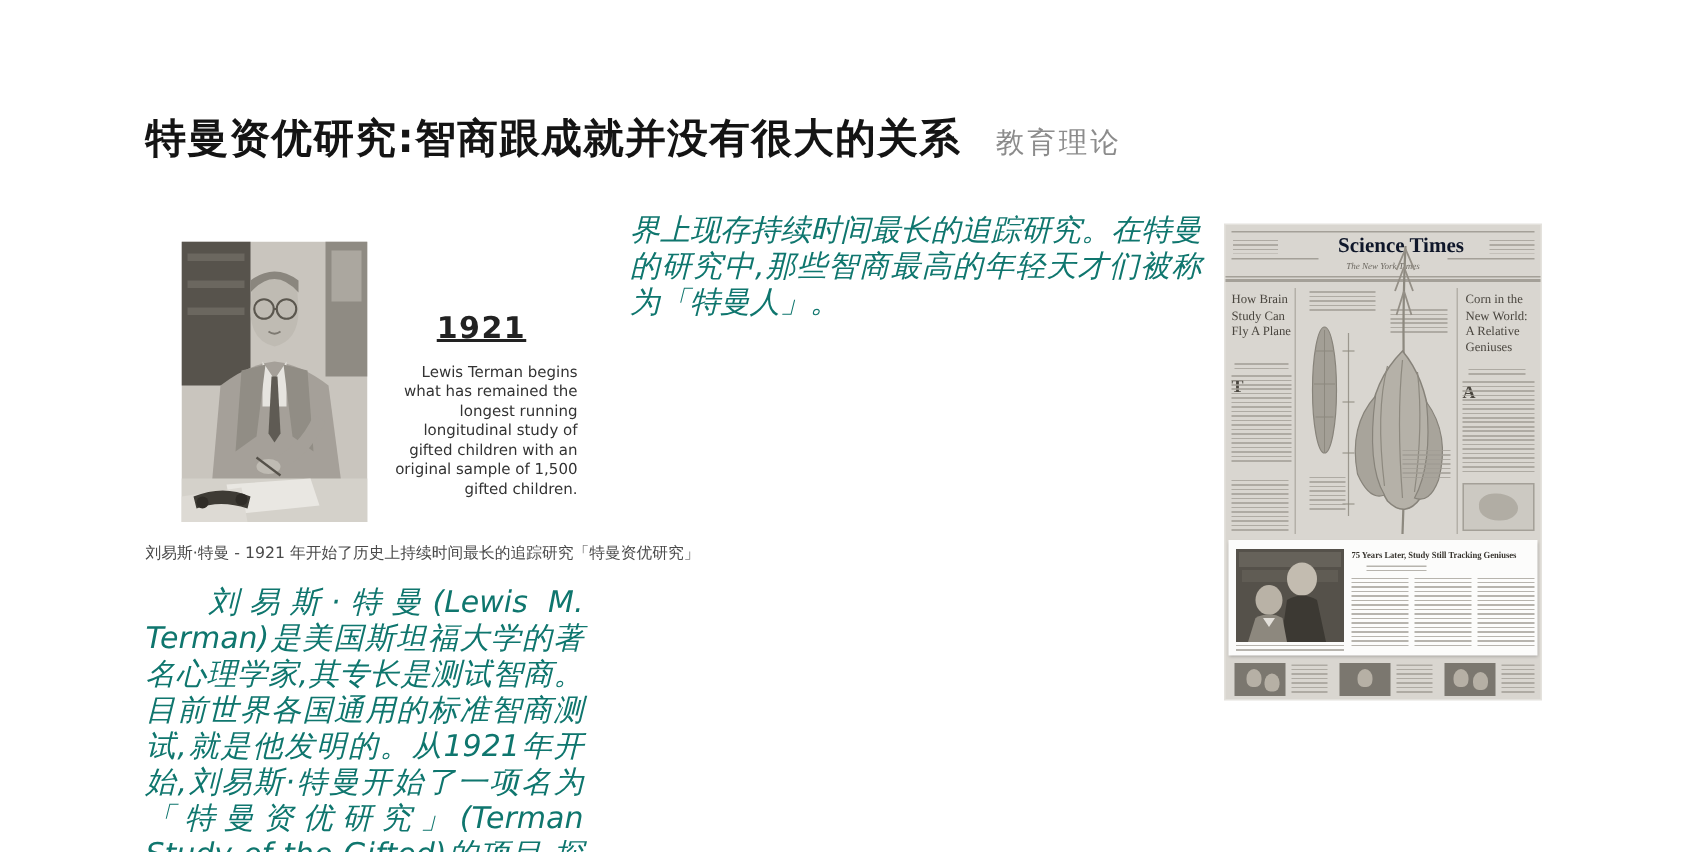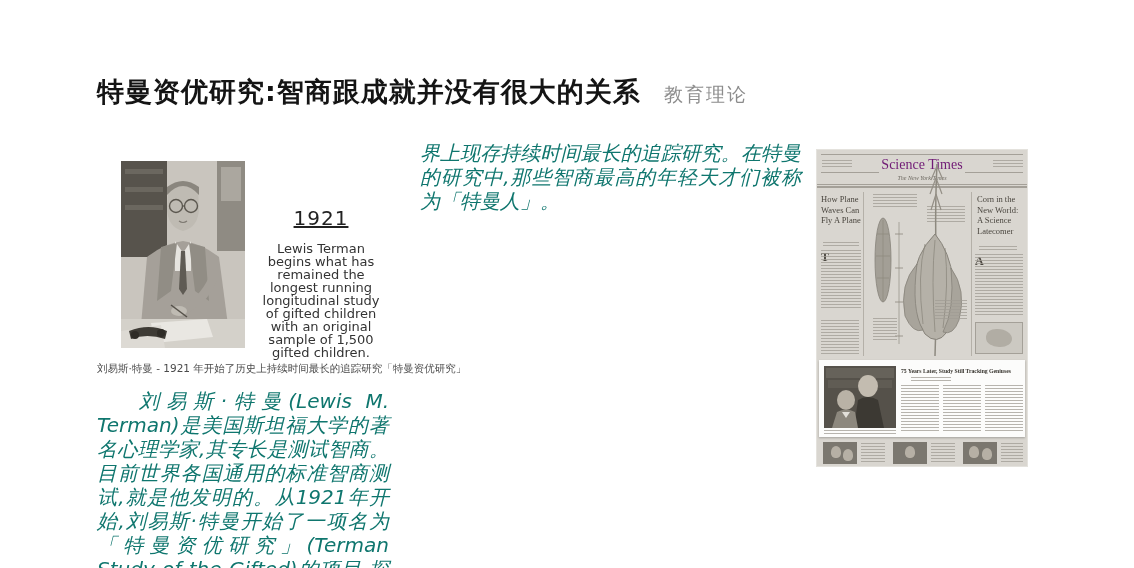--- a/index.html
+++ b/index.html
@@ -14,41 +14,41 @@
 
   
   .body-text { font-size:20px; line-height:24px; text-align:justify; color:#0f766e;font-style:italic; }
   .indent { text-indent:2.1em; }
 
   
   .col-left { position:absolute; left:97px; top:128px; width:292px; }
   .photo-row { position:relative; height:202px; }
   .terman-photo { position:absolute; left:24px; top:13px; width:124px; height:187px; }
   .year-block { position:absolute; left:160px; top:58px; width:128px; text-align:center; }
-  .year { font-size:20px; font-weight:400; color:#222; text-decoration:underline; letter-spacing:1px; margin-bottom:12px; }
-  .year-caption { font-size:13px; line-height:13px; color:#333; }
+  .year { font-size:20px; font-weight:700; color:#222; text-decoration:underline; letter-spacing:1px; margin-bottom:12px; }
+  .year-caption { font-size:10px; line-height:13px; color:#333;text-align:right; }
   .photo-caption { margin-top:12px; font-size:10.5px; color:#4a4a4a; text-align:center; white-space:nowrap; letter-spacing:0; }
   .col-left .body-text { margin-top:13px; }
 
   
   .col-mid { position:absolute; left:420px; top:121px; width:381px; }
   .col-mid p { margin-bottom:12px; }
 
   
   .closing { position:absolute; left:420px; top:466px; width:682px; }
 
   
   .newspaper { position:absolute; left:817px; top:130px; width:210px; height:316px;
                background:#d9d6d0; font-family:"Liberation Serif","DejaVu Serif",serif;
                box-shadow:0 0 0 1px #e4e2dd; }
   .np-abs { position:absolute; }
   .np-rule { position:absolute; height:1px; background:#a4a098; }
   .np-vrule { position:absolute; width:1px; background:#b4b0a8; }
-  .np-masthead { position:absolute; left:0; top:7px; width:100%; text-align:center;
-                 font-size:14px; font-weight:400; color:#701a75; letter-spacing:0; }
+  .np-masthead { position:absolute; left:12px; top:7px; width:100%; text-align:center;
+                 font-size:14px; font-weight:700; color:#0f172a; letter-spacing:0; }
   .np-sub { position:absolute; left:0; top:25px; width:100%; text-align:center;
             font-size:6px; font-style:italic; color:#6e6a62; }
   .nl { background-image:repeating-linear-gradient(#a09c94 0px,#a09c94 1px,rgba(0,0,0,0) 1px,rgba(0,0,0,0) 3px); opacity:.75; }
   .np-headline { font-size:8.5px; line-height:10.5px; font-weight:400; color:#4a463f; }
   .np-drop { font-size:12px; font-weight:700; color:#4a463f; float:left; margin-right:1px; }
   .np-featured { position:absolute; left:2px; top:210px; width:206px; height:77px; background:#fcfcfb;
                  box-shadow:0 1px 2px rgba(0,0,0,.25); }
   .np-feat-headline { position:absolute; left:82px; top:7px; width:122px; font-size:6.2px; font-weight:700;
                       color:#36332d; white-space:nowrap; transform:scaleX(.92); transform-origin:left; }
   .np-map { position:absolute; left:158px; top:172px; width:48px; height:32px; background:#ccc9c2; border:1px solid #a4a098; }
@@ -123,21 +123,21 @@
     <div class="np-masthead">Science Times</div>
     <div class="np-sub">The New York Times</div>
     <div class="np-rule" style="left:4px; top:22px; width:58px;"></div>
     <div class="np-rule" style="left:148px; top:22px; width:58px;"></div>
     <div class="np-rule" style="left:0; top:34px; width:210px;"></div>
     <div class="np-rule" style="left:0; top:36px; width:210px; height:2px;"></div>
 
     <div class="np-vrule" style="left:46px; top:42px; height:164px;"></div>
     <div class="np-vrule" style="left:154px; top:42px; height:164px;"></div>
 
-    <div class="np-abs np-headline" style="left:4px; top:44px; width:42px;">How Plane Waves Can Fly A Plane</div>
+    <div class="np-abs np-headline" style="left:4px; top:44px; width:42px;">How Brain Study Can Fly A Plane</div>
     <div class="np-abs nl" style="left:6px; top:92px; width:36px; height:5px;"></div>
     <div class="np-abs" style="left:4px; top:100px; width:40px; height:64px;">
       <span class="np-drop">T</span>
       <div class="nl" style="width:100%; height:60px;"></div>
     </div>
     <div class="np-abs nl" style="left:4px; top:170px; width:38px; height:36px;"></div>
 
     <div class="np-abs nl" style="left:56px; top:44px; width:44px; height:14px;"></div>
     <div class="np-abs nl" style="left:110px; top:56px; width:38px; height:18px;"></div>
     <svg class="np-abs" style="left:48px; top:14px;" width="106" height="194" viewBox="0 0 106 194" xmlns="http://www.w3.org/2000/svg">
@@ -154,21 +154,21 @@
       <path d="M18 56 L18 138 M12 70 L24 70 M11 92 L25 92 M12 114 L24 114" stroke="#8d897f" stroke-width=".7"></path>
       <line x1="34" y1="58" x2="34" y2="180" stroke="#9b978e" stroke-width=".8"></line>
       <line x1="30" y1="70" x2="38" y2="70" stroke="#8d897f" stroke-width=".8"></line>
       <line x1="30" y1="104" x2="38" y2="104" stroke="#8d897f" stroke-width=".8"></line>
       <line x1="30" y1="138" x2="38" y2="138" stroke="#8d897f" stroke-width=".8"></line>
       <line x1="30" y1="172" x2="38" y2="172" stroke="#8d897f" stroke-width=".8"></line>
     </svg>
     <div class="np-abs nl" style="left:56px; top:168px; width:24px; height:22px;"></div>
     <div class="np-abs nl" style="left:118px; top:150px; width:32px; height:20px;"></div>
 
-    <div class="np-abs np-headline" style="left:160px; top:44px; width:46px;">Corn in the New World: A Science Latecomer</div>
+    <div class="np-abs np-headline" style="left:160px; top:44px; width:46px;">Corn in the New World: A Relative Geniuses</div>
     <div class="np-abs nl" style="left:162px; top:96px; width:38px; height:5px;"></div>
     <div class="np-abs" style="left:158px; top:104px; width:48px; height:66px;">
       <span class="np-drop">A</span>
       <div class="nl" style="width:100%; height:62px;"></div>
     </div>
     <div class="np-map">
       <div class="np-map-blob"></div>
     </div>
 
     <div class="np-featured">

